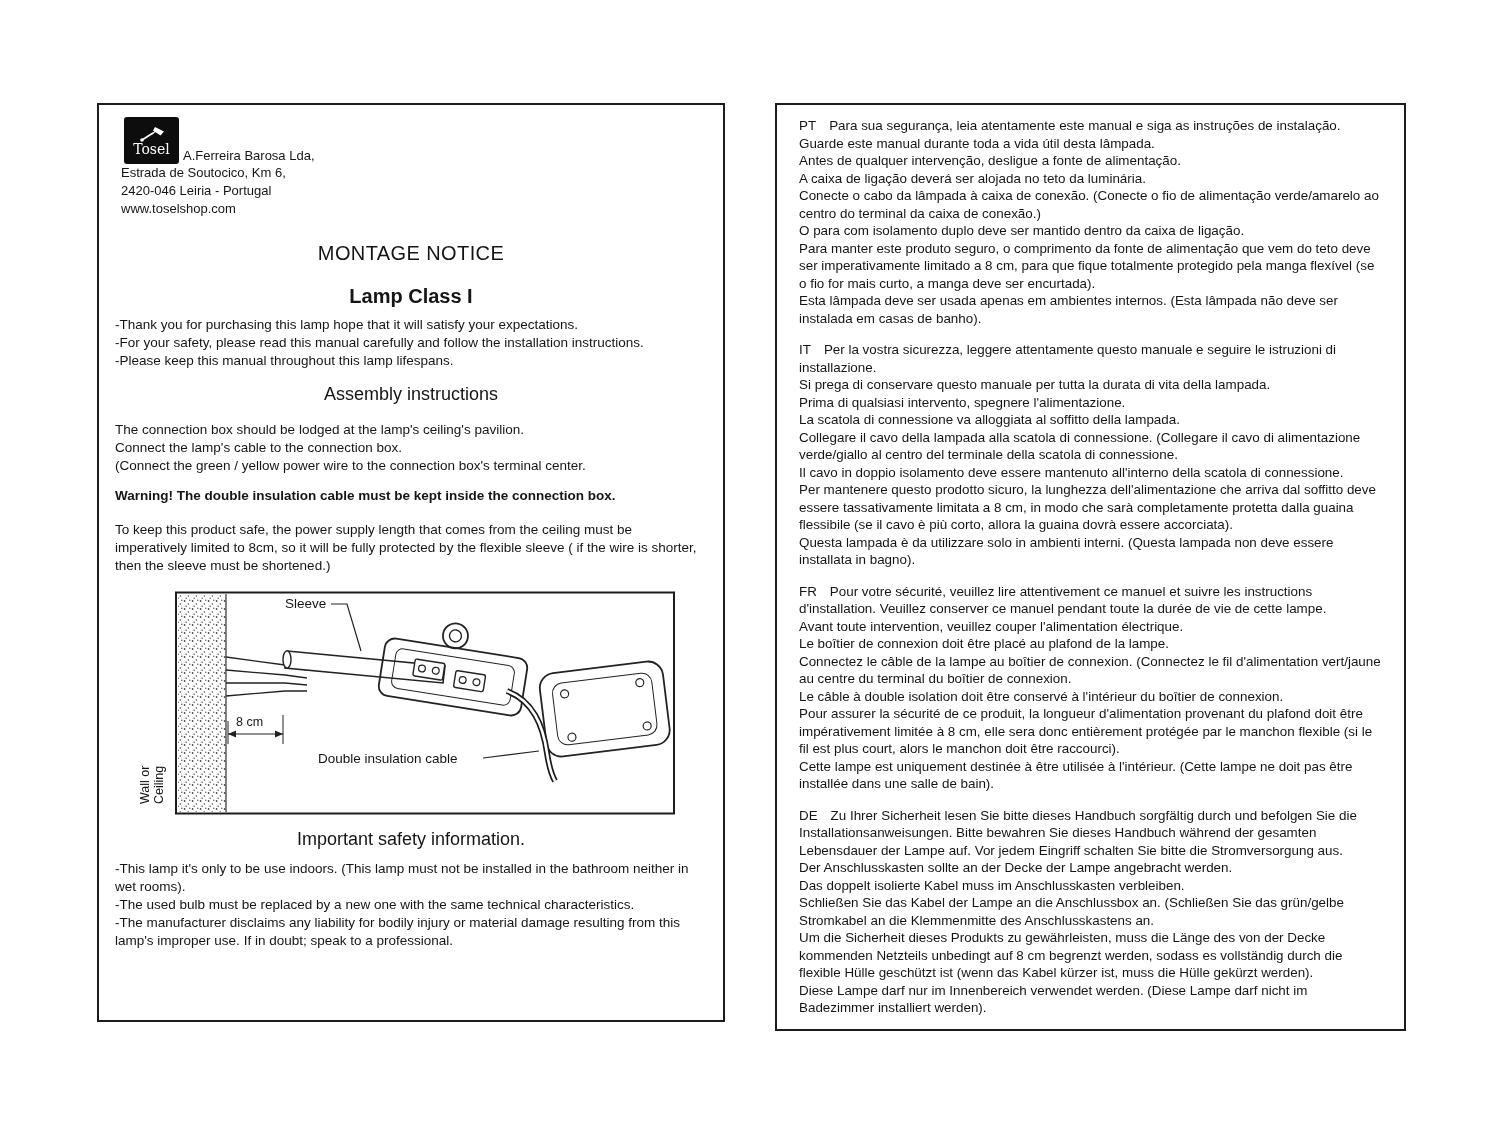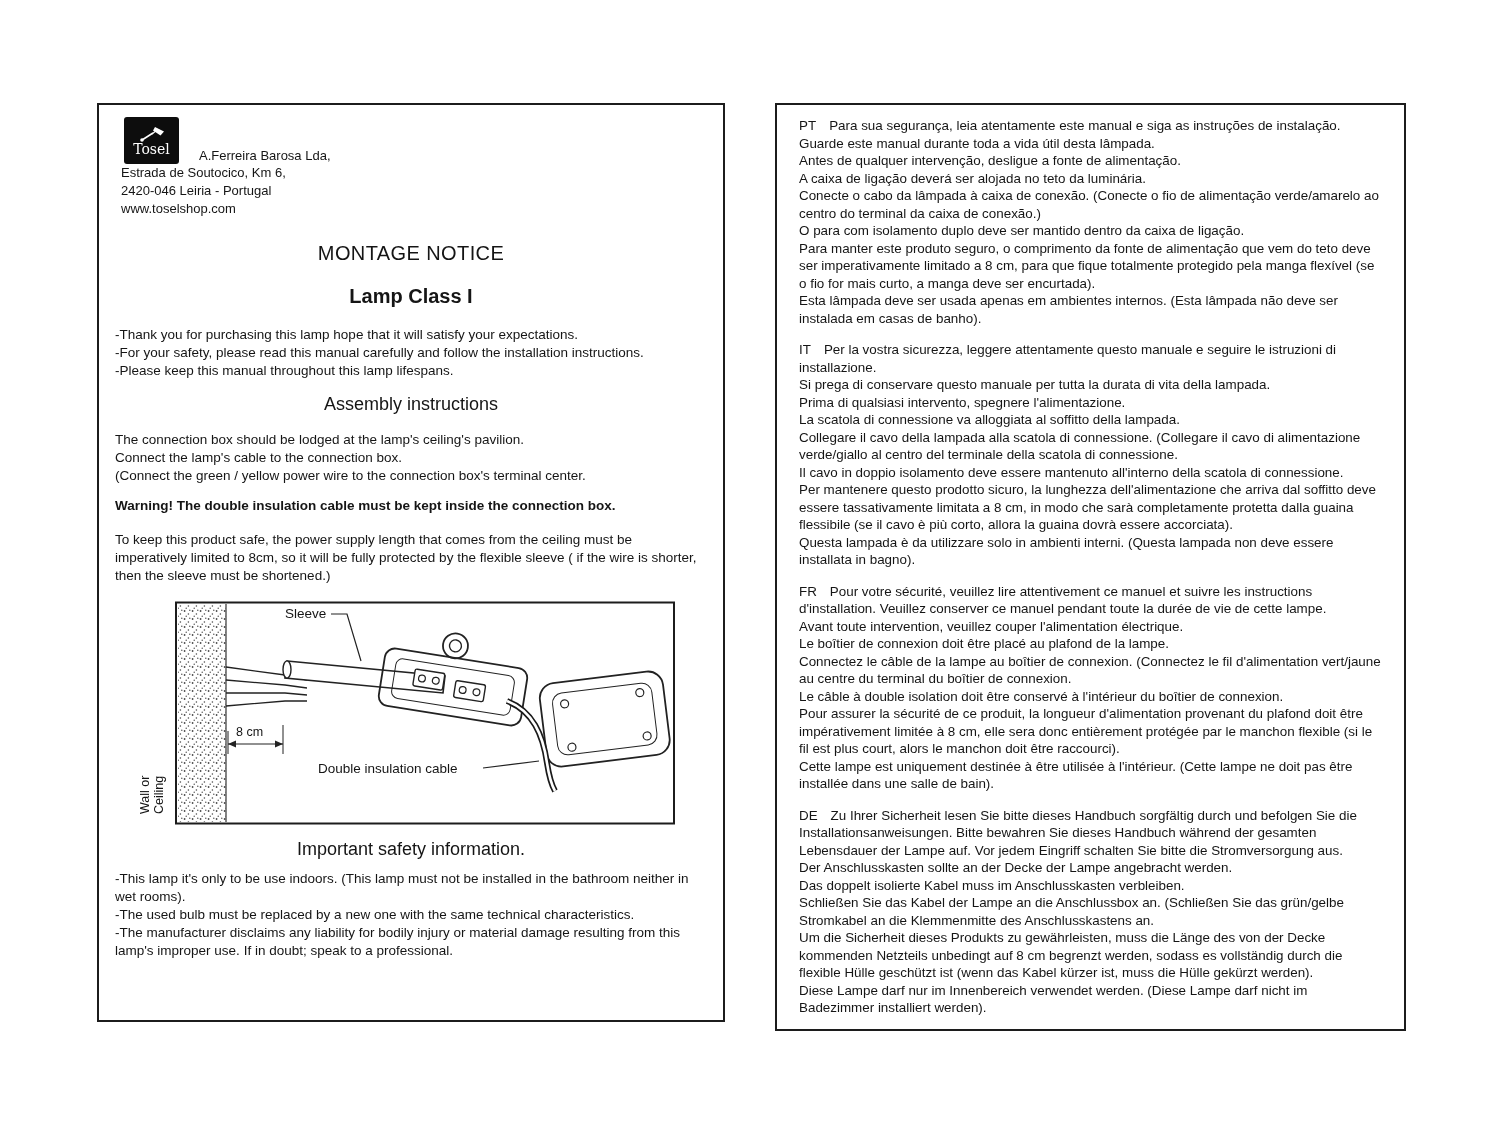--- a/index.html
+++ b/index.html
@@ -10,35 +10,35 @@
     color:#151515;
   }
   .page { position:absolute; inset:0; background:#fff; }
 
   .panel { position:absolute; border:2px solid #1c1c1c; background:#fff; overflow:hidden; }
   .panel.left  { left:97px;  top:103px; width:628px; height:919px; padding:10px 16px; }
   .panel.right { left:775px; top:103px; width:631px; height:928px; padding:12px 22px;
                  font-size:13.4px; line-height:17.5px; }
 
   
-  .logo-row { display:flex; align-items:flex-end; gap:20px; margin-top:2px;padding-left:9px; }
+  .logo-row { display:flex; align-items:flex-end; gap:4px; margin-top:2px;padding-left:9px; }
   .logo {
     width:55px; height:47px; background:#0d0d0d; border-radius:3px;
     display:flex; flex-direction:column; align-items:center; justify-content:center;
     flex:0 0 auto;
   }
   .logo-text { color:#fff; font-family:"DejaVu Serif","Liberation Serif",serif; font-size:14px; line-height:14px; }
   .company { font-size:13px; padding-bottom:1px; }
   .addr { font-size:13px; line-height:18px; margin-left:6px; }
 
   .doc-title { margin-top:24px; text-align:center; font-size:20px; font-weight:normal; letter-spacing:.4px; }
   .doc-subtitle { margin-top:20px; text-align:center; font-size:20px; font-weight:bold; }
 
   .textline { font-size:13.5px; line-height:18px; }
-  .intro { margin-top:18px; }
+  .intro { margin-top:8px; }
   .center-heading { margin-top:14px; text-align:center; font-size:18px; font-weight:normal; }
   .warning { margin-top:12px; font-size:13.5px; line-height:18px; font-weight:bold; }
   .body-block { margin-top:16px; font-size:13.5px; line-height:18px; }
 
   .diagram { margin-top:16px; margin-left:20px; width:542px; height:224px; }
   svg text { font-family:"Liberation Sans","DejaVu Sans",sans-serif; fill:#151515; }
 
   .safety { margin-top:10px; }
   .safety p { margin:0; font-size:13.5px; line-height:18px; }
 

